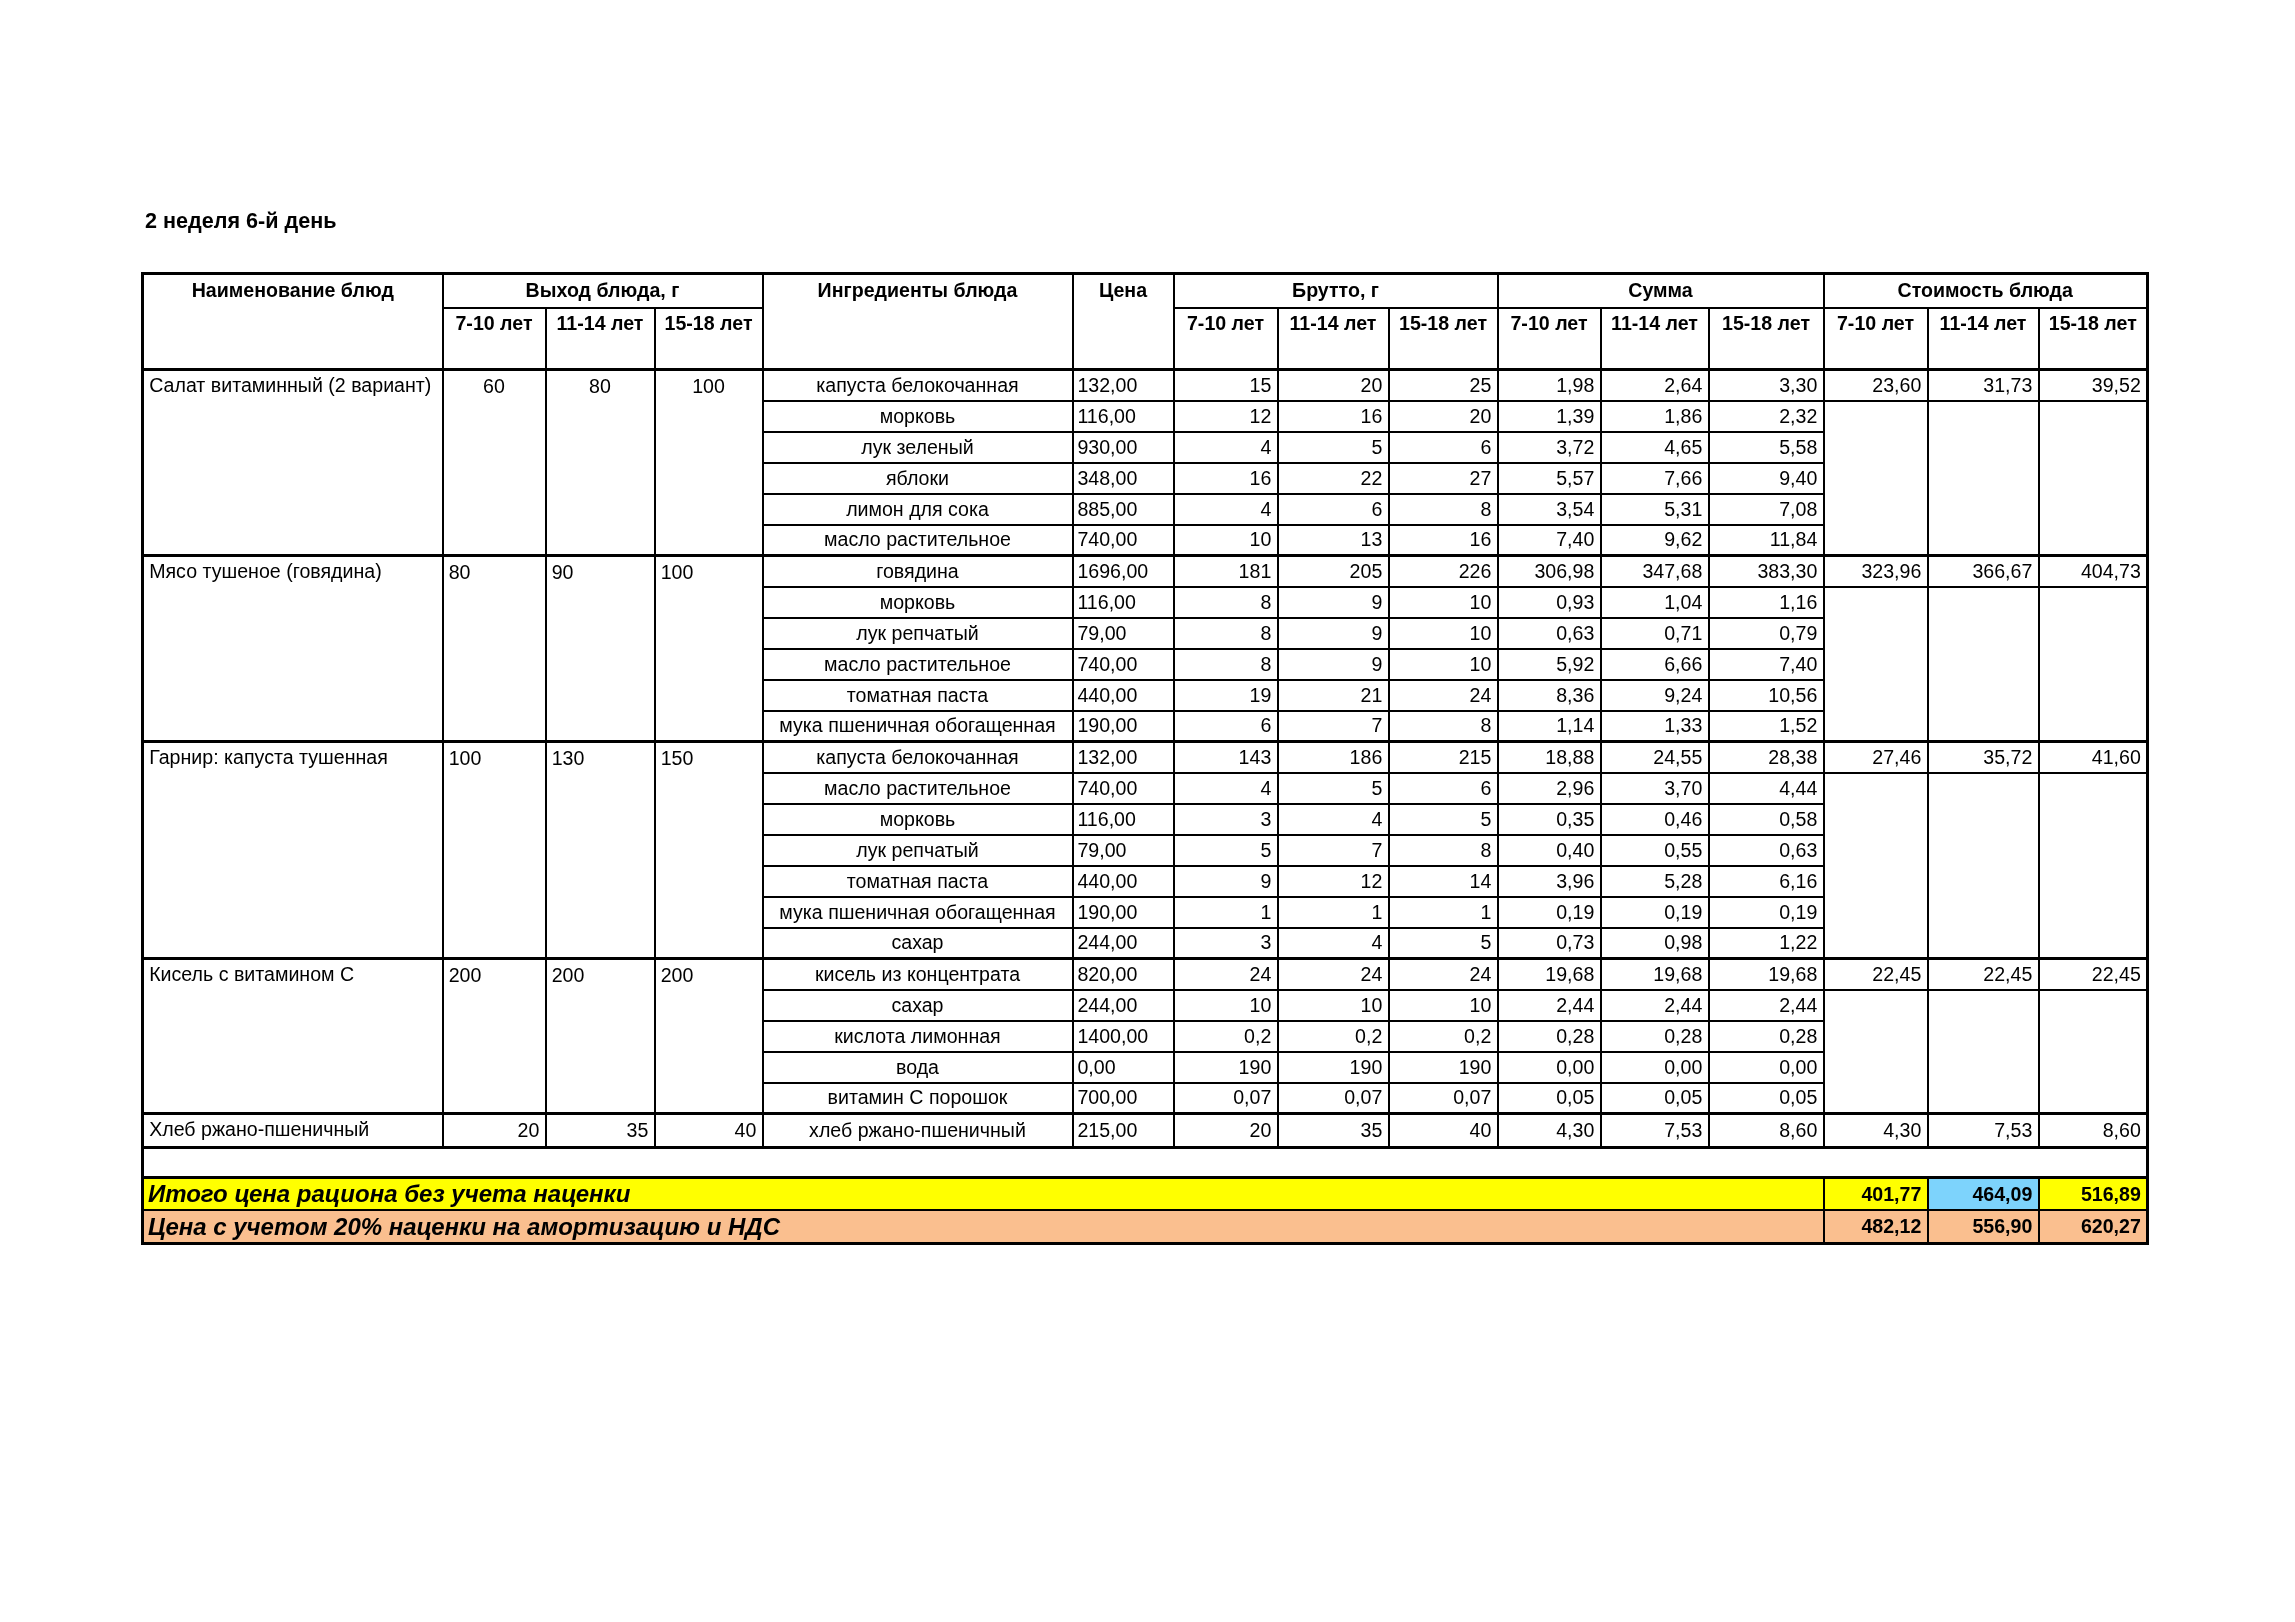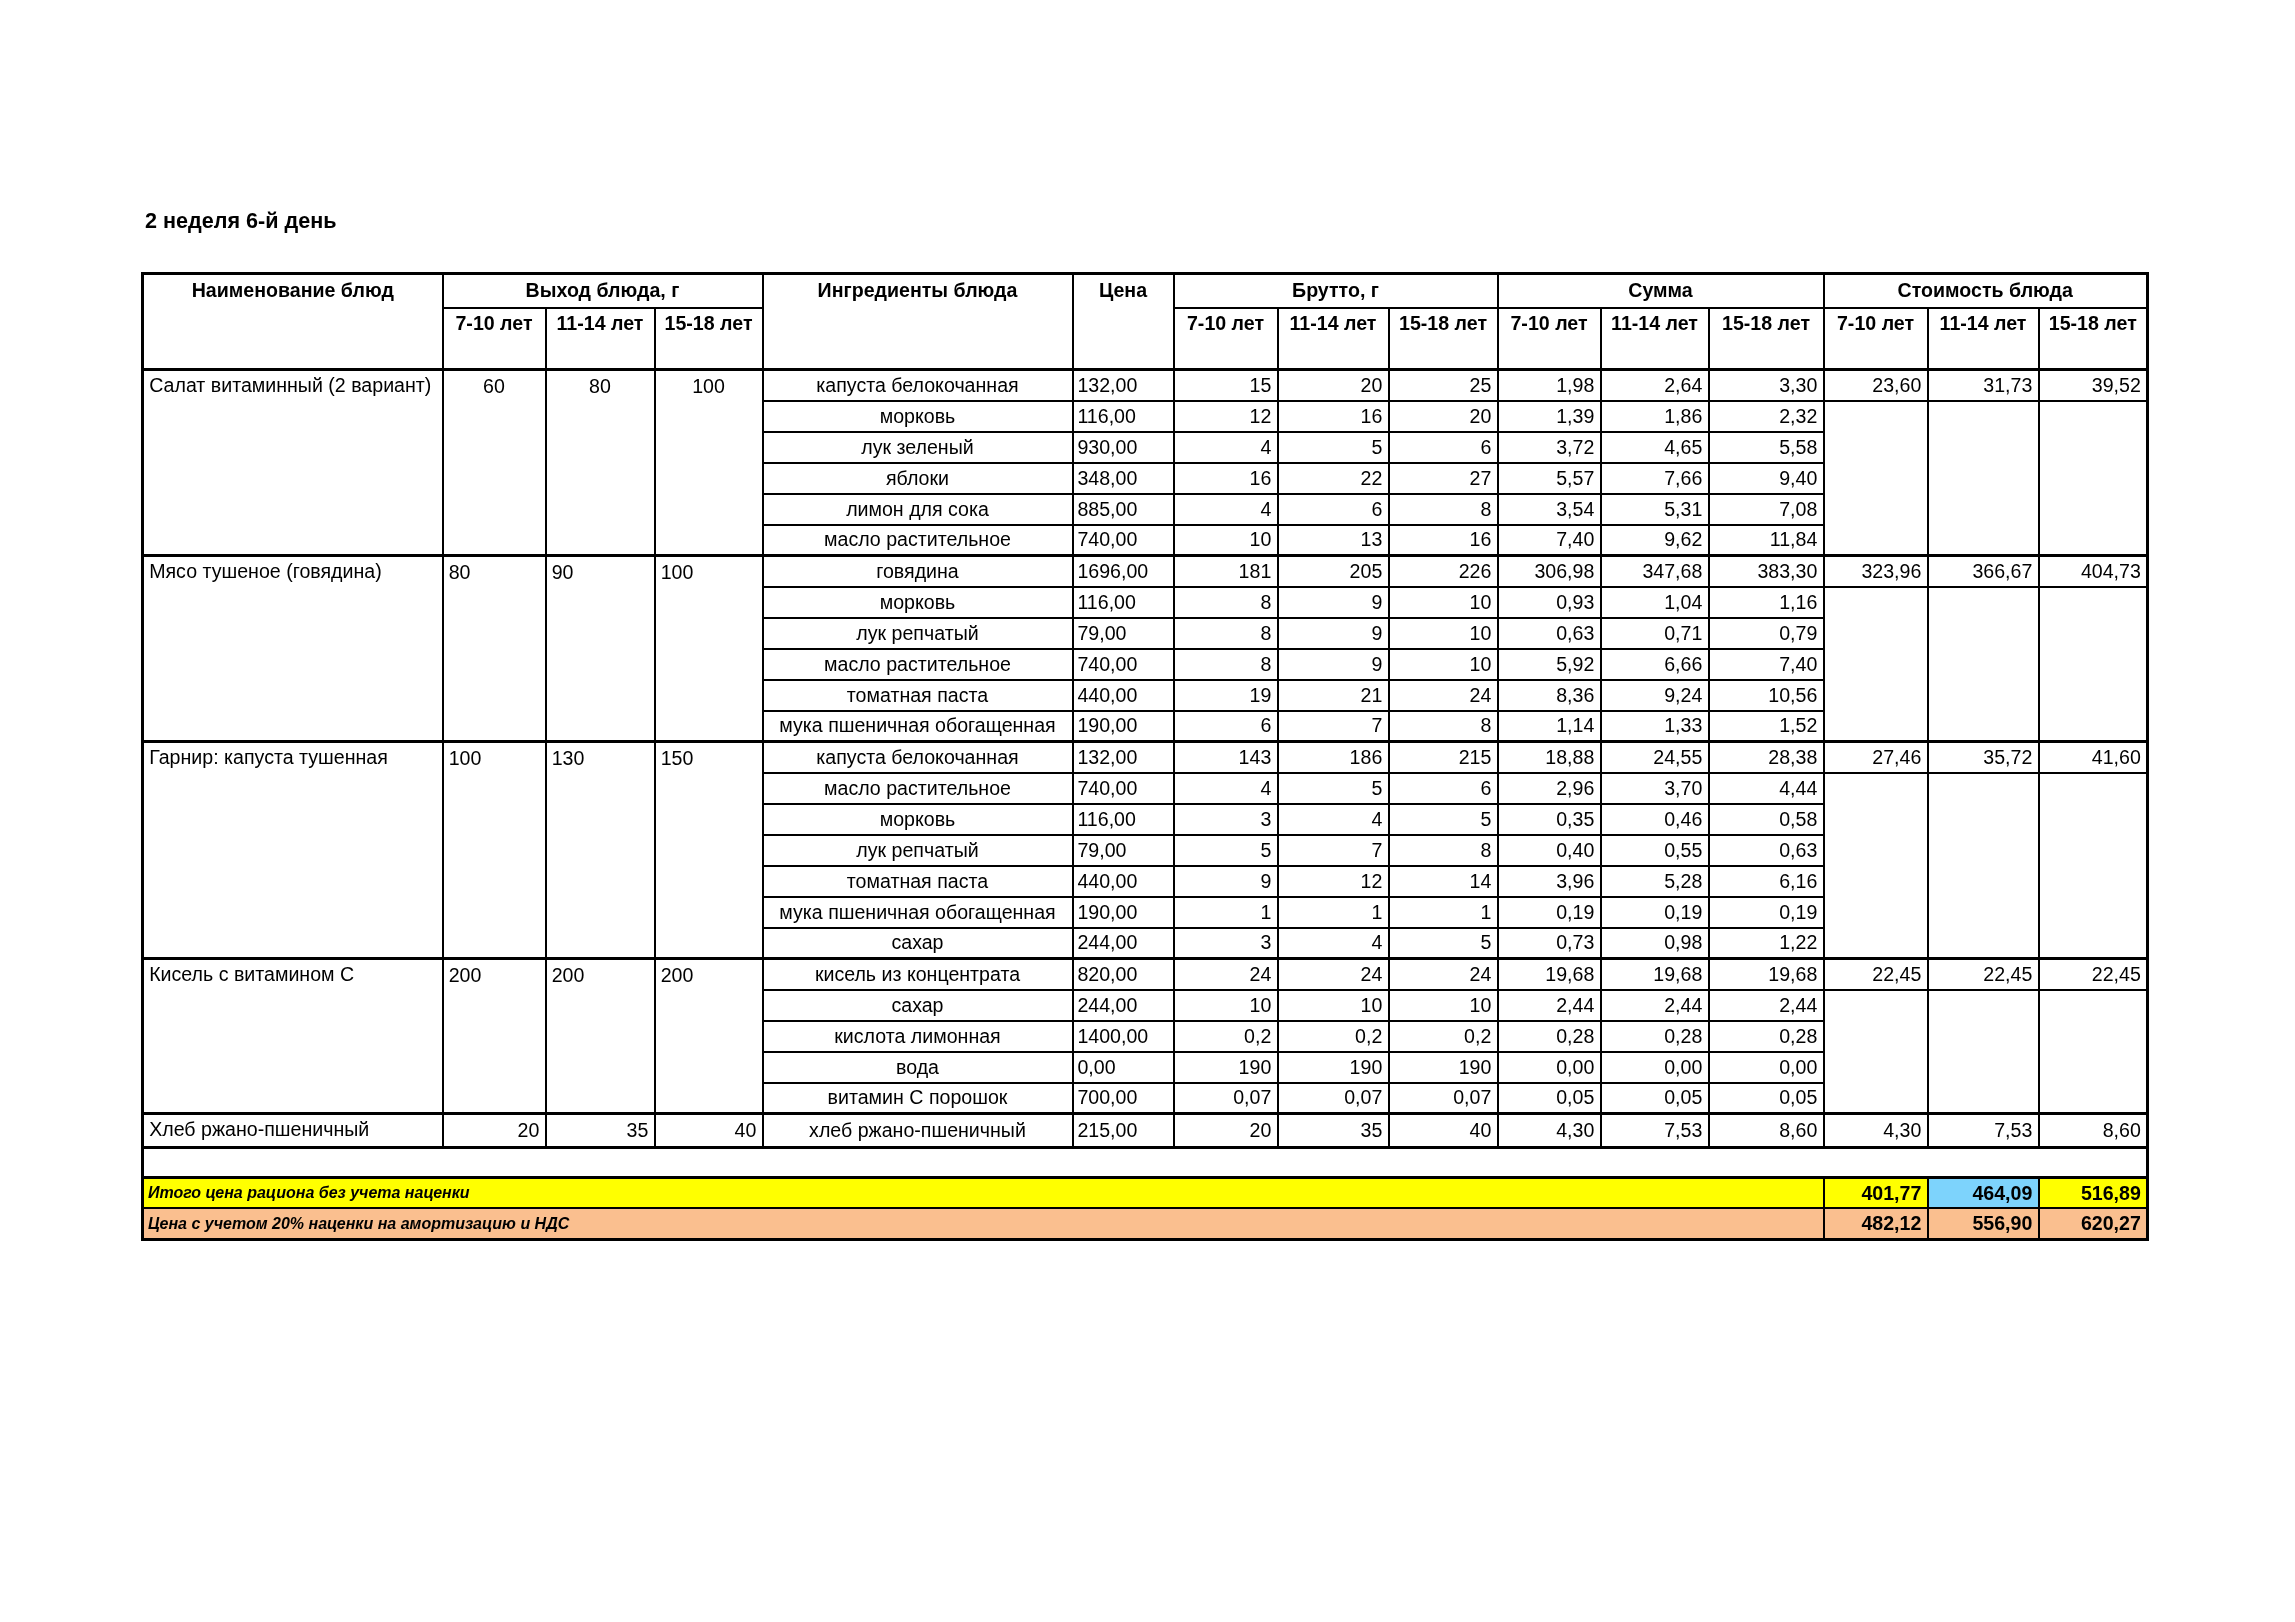--- a/index.html
+++ b/index.html
@@ -23,21 +23,21 @@
   td.out.left{text-align:left;}
   td.out.right{text-align:right;vertical-align:middle;}
   td.ing{text-align:center;vertical-align:middle;}
   td.price{text-align:left;vertical-align:middle;margin-top:40px;}
   td.num{text-align:right;vertical-align:middle;padding-right:5.2px;}
   td.blank{padding:0;}
   tr.gap{height:30px;}
   tr.gap td{border-top:3.9px solid #000;border-bottom:3.9px solid #000;}
   tr.total{height:31px;}
   tr.total td{font-weight:bold;}
-  tr.total td.label{font-style:italic;text-align:left;font-size:16px;vertical-align:middle;}
+  tr.total td.label{font-style:italic;text-align:left;font-size:24px;vertical-align:middle;}
   tr.total td.num{vertical-align:middle;}
   tr.total.last td{border-bottom:3.9px solid #000;}
 </style>
 </head>
 <body>
 
 <div class="page">
   <div class="title">2 неделя 6-й день</div>
 
   <table class="menu">

